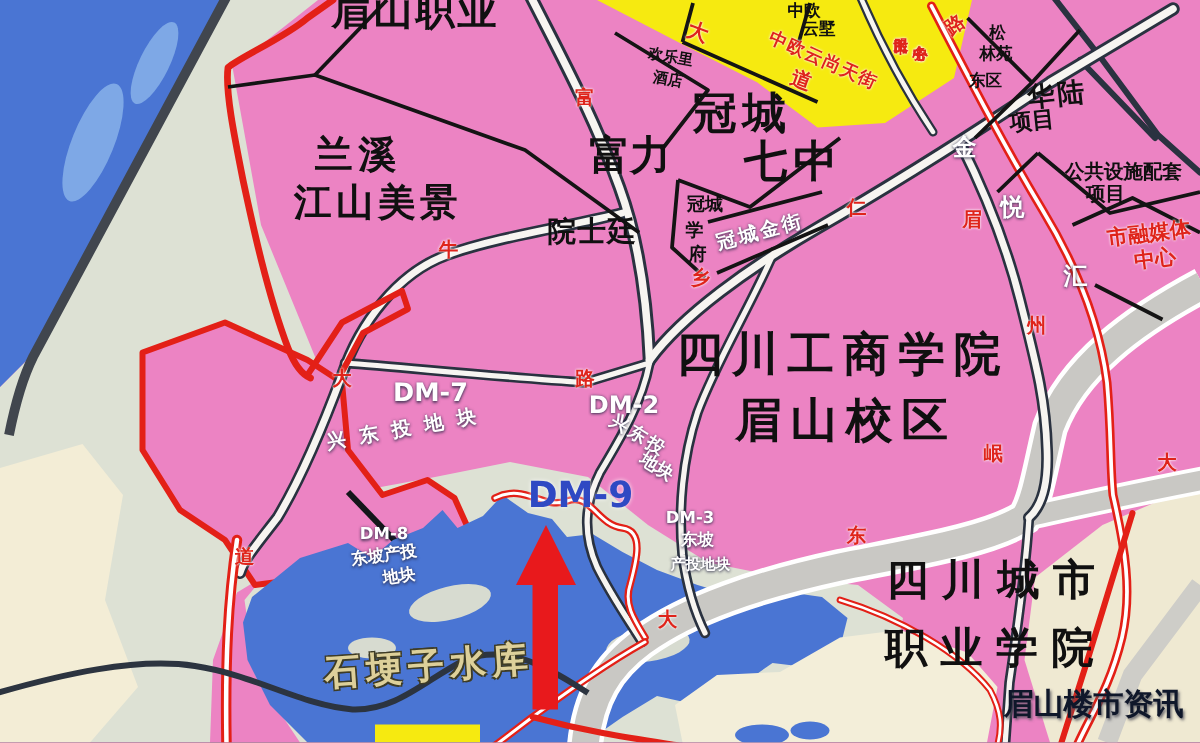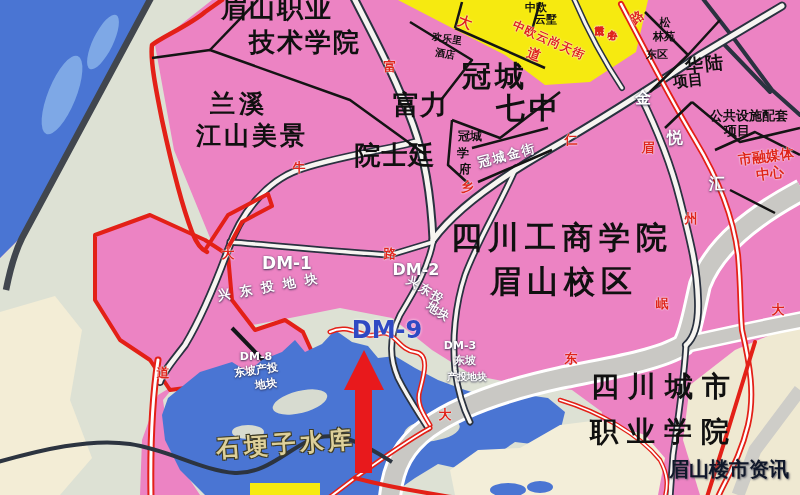--- a/index.html
+++ b/index.html
@@ -118,25 +118,24 @@
     <path d="M645,12 L688,55 L650,92 M688,55 L720,20"></path>
     <path d="M692,102 L740,142 L800,128 M692,102 L665,128"></path>
     <path d="M715,150 L755,132 L800,155 M730,190 L775,213"></path>
   </g>
 
   <polygon fill="#e8191c" points="364,350 384,390 372,390 372,473 355,473 355,390 344,390"></polygon>
 </svg>
 
 <div id="labels">
       <div class="lbl black" style="left: 277px; top: 8px; font-size: 26px; letter-spacing: 2px; transform: translate(-50%, -50%) rotate(0deg);">眉山职业</div>
-      <div class="lbl black" style="left: 305px; top: 42px; font-size: 26px; letter-spacing: 2px; transform: translate(-50%, -50%) rotate(0deg);">技术学院</div>
       <div class="lbl black" style="left: 239px; top: 103px; font-size: 25px; letter-spacing: 4px; transform: translate(-50%, -50%) rotate(0deg);">兰溪</div>
       <div class="lbl black" style="left: 252px; top: 135px; font-size: 25px; letter-spacing: 3px; transform: translate(-50%, -50%) rotate(0deg); text-align: center;">江山美景</div>
       <div class="lbl black" style="left: 420px; top: 104px; font-size: 27px; transform: translate(-50%, -50%) rotate(0deg);">富力</div>
-      <div class="lbl black" style="left: 395px; top: 155px; font-size: 26px; letter-spacing: 1px; transform: translate(-50%, -50%) rotate(0deg);">院士廷</div>
+      <div class="lbl black" style="left: 395px; top: 155px; font-size: 19px; letter-spacing: 1px; transform: translate(-50%, -50%) rotate(0deg);">院士廷</div>
       <div class="lbl black" style="left: 495px; top: 76px; font-size: 29px; letter-spacing: 4px; transform: translate(-50%, -50%) rotate(0deg);">冠城</div>
       <div class="lbl black" style="left: 529px; top: 108px; font-size: 29px; letter-spacing: 4px; transform: translate(-50%, -50%) rotate(0deg);">七中</div>
       <div class="lbl black" style="left: 562px; top: 237px; font-size: 31px; letter-spacing: 6px; transform: translate(-50%, -50%) rotate(0deg);">四川工商学院</div>
       <div class="lbl black" style="left: 564px; top: 281px; font-size: 31px; letter-spacing: 6px; transform: translate(-50%, -50%) rotate(0deg);">眉山校区</div>
       <div class="lbl black" style="left: 665px; top: 387px; font-size: 28px; letter-spacing: 9px; transform: translate(-50%, -50%) rotate(0deg);">四川城市</div>
       <div class="lbl black" style="left: 664px; top: 432px; font-size: 28px; letter-spacing: 9px; transform: translate(-50%, -50%) rotate(0deg);">职业学院</div>
       <div class="lbl black" style="left: 536px; top: 7px; font-size: 11px; transform: translate(-50%, -50%) rotate(0deg); text-align: center;">中欧</div>
       <div class="lbl black" style="left: 546px; top: 19px; font-size: 11px; transform: translate(-50%, -50%) rotate(0deg);">云墅</div>
       <div class="lbl black" style="left: 447px; top: 39px; font-size: 10px; transform: translate(-50%, -50%) rotate(10deg);">欢乐里</div>
       <div class="lbl black" style="left: 445px; top: 54px; font-size: 10px; transform: translate(-50%, -50%) rotate(10deg);">酒店</div>
@@ -148,21 +147,21 @@
       <div class="lbl black" style="left: 664px; top: 36px; font-size: 11px; transform: translate(-50%, -50%) rotate(0deg);">林苑</div>
       <div class="lbl black" style="left: 657px; top: 54px; font-size: 11px; transform: translate(-50%, -50%) rotate(0deg);">东区</div>
       <div class="lbl black" style="left: 705px; top: 64px; font-size: 18px; letter-spacing: 2px; transform: translate(-50%, -50%) rotate(-6deg);">华陆</div>
       <div class="lbl black" style="left: 688px; top: 81px; font-size: 15px; transform: translate(-50%, -50%) rotate(-6deg);">项目</div>
       <div class="lbl black" style="left: 749px; top: 115px; font-size: 13px; transform: translate(-50%, -50%) rotate(0deg);">公共设施配套</div>
       <div class="lbl black" style="left: 737px; top: 130px; font-size: 13px; transform: translate(-50%, -50%) rotate(0deg);">项目</div>
       <div class="lbl red" style="left: 766px; top: 156px; font-size: 14px; transform: translate(-50%, -50%) rotate(-7deg);">市融媒体</div>
       <div class="lbl red" style="left: 770px; top: 173px; font-size: 14px; transform: translate(-50%, -50%) rotate(-7deg);">中心</div>
       <div class="lbl red vert" style="left: 599px; top: 18px; font-size: 10px; transform: translate(-50%, -50%) rotate(0deg);">市民服</div>
       <div class="lbl red vert" style="left: 612px; top: 22px; font-size: 10px; transform: translate(-50%, -50%) rotate(0deg);">务中心</div>
-      <div class="lbl white" style="left: 287px; top: 263px; font-size: 17px; transform: translate(-50%, -50%) rotate(0deg);">DM-1</div>
+      <div class="lbl white" style="left: 287px; top: 263px; font-size: 17px; transform: translate(-50%, -50%) rotate(0deg);">DM-7</div>
       <div class="lbl white" style="left: 272px; top: 286px; font-size: 13px; letter-spacing: 9px; transform: translate(-50%, -50%) rotate(-10deg);">兴东投地块</div>
       <div class="lbl white" style="left: 416px; top: 270px; font-size: 16px; transform: translate(-50%, -50%) rotate(0deg);">DM-2</div>
       <div class="lbl white" style="left: 426px; top: 290px; font-size: 12px; letter-spacing: 2px; transform: translate(-50%, -50%) rotate(32deg);">兴东投</div>
       <div class="lbl white" style="left: 438px; top: 311px; font-size: 12px; transform: translate(-50%, -50%) rotate(32deg);">地块</div>
       <div class="lbl blue" style="left: 387px; top: 330px; font-size: 24px; transform: translate(-50%, -50%) rotate(0deg);">DM-9</div>
       <div class="lbl white" style="left: 256px; top: 356px; font-size: 11px; transform: translate(-50%, -50%) rotate(0deg);">DM-8</div>
       <div class="lbl white" style="left: 256px; top: 370px; font-size: 11px; transform: translate(-50%, -50%) rotate(-8deg);">东坡产投</div>
       <div class="lbl white" style="left: 266px; top: 384px; font-size: 11px; transform: translate(-50%, -50%) rotate(-8deg);">地块</div>
       <div class="lbl white" style="left: 460px; top: 345px; font-size: 11px; transform: translate(-50%, -50%) rotate(0deg);">DM-3</div>
       <div class="lbl white" style="left: 465px; top: 360px; font-size: 11px; transform: translate(-50%, -50%) rotate(0deg); text-align: center;">东坡</div>

